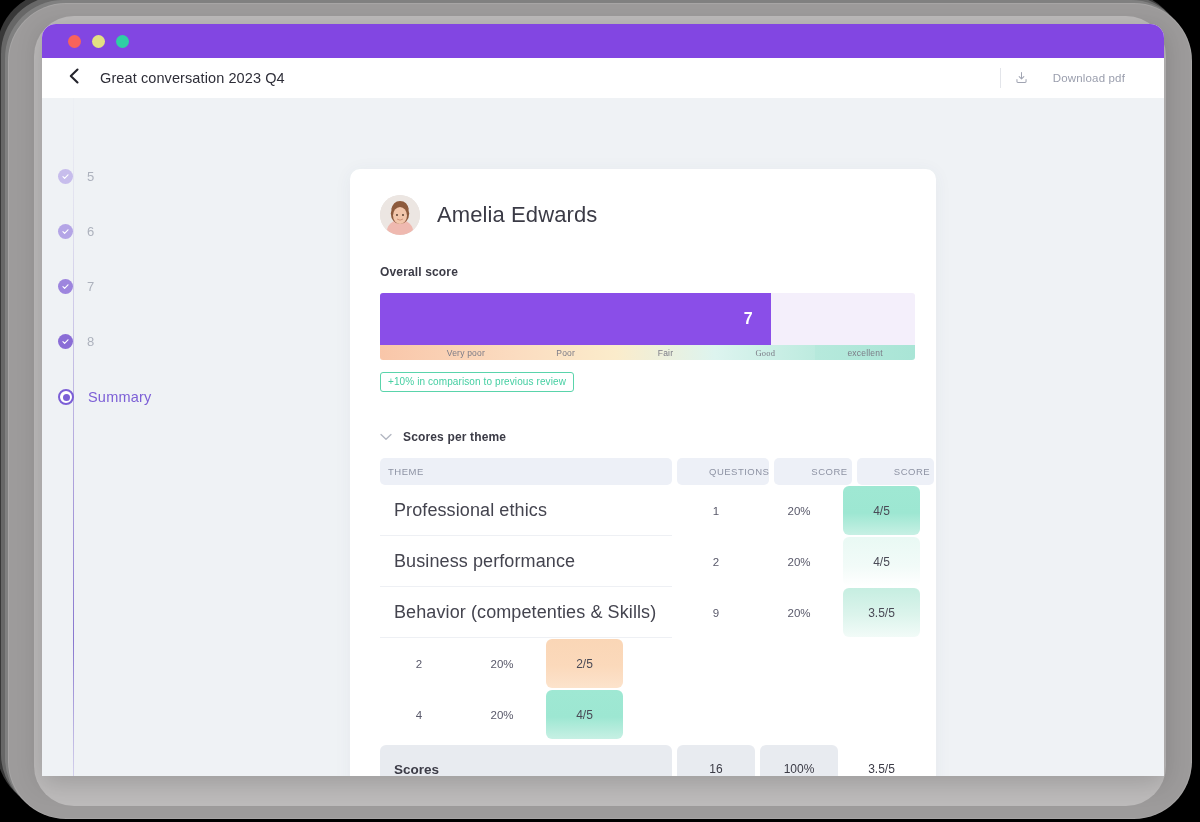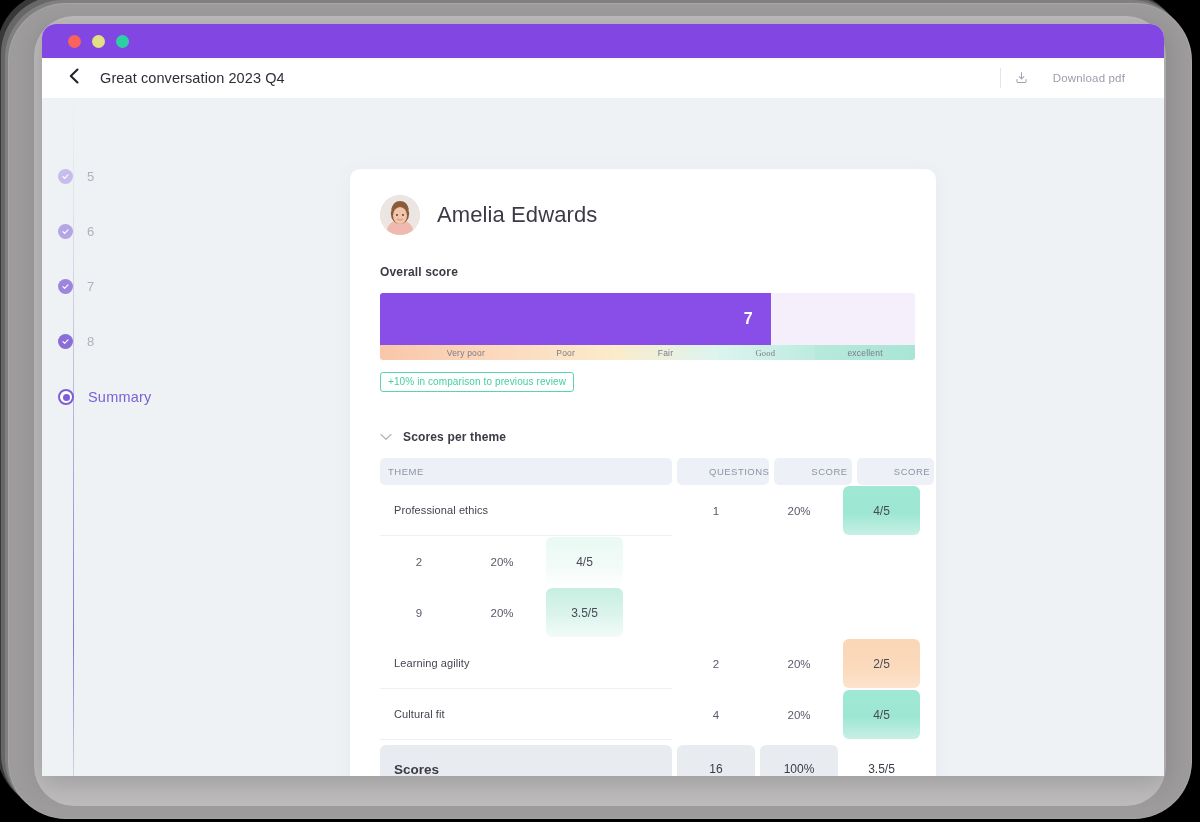--- a/index.html
+++ b/index.html
@@ -331,21 +331,21 @@
     display: flex;
     align-items: center;
     justify-content: center;
     font-size: 13px;
     color: #4a4a56;
   }
   .data-row .c-theme {
     justify-content: flex-start;
     padding-left: 14px;
     border-bottom: 1px solid #eef0f4;
-    font-size: 11px;
+    font-size: 18px;
     color: #44444f;
     letter-spacing: 0.1px;
   }
   .data-row .c-q,
   .data-row .c-w {
     font-size: 11.5px;
     color: #59596a;
   }
   .data-row .c-s {
     border-radius: 6px;
@@ -533,40 +533,40 @@
             </div>
 
             <div class="trow data-row">
               <div class="c-theme">Professional ethics</div>
               <div class="c-q">1</div>
               <div class="c-w">20%</div>
               <div class="c-s sc-high">4/5</div>
             </div>
 
             <div class="trow data-row">
+              <div class="c-theme">Business performance</div>
               <div class="c-q">2</div>
               <div class="c-w">20%</div>
               <div class="c-s sc-mid">4/5</div>
             </div>
 
             <div class="trow data-row">
+              <div class="c-theme">Behavior (competenties &amp; Skills)</div>
               <div class="c-q">9</div>
               <div class="c-w">20%</div>
               <div class="c-s sc-midhi">3.5/5</div>
             </div>
 
             <div class="trow data-row">
-              <div class="c-theme">Learning agility</div>
               <div class="c-q">2</div>
               <div class="c-w">20%</div>
               <div class="c-s sc-low">2/5</div>
             </div>
 
             <div class="trow data-row">
-              <div class="c-theme">Cultural fit</div>
               <div class="c-q">4</div>
               <div class="c-w">20%</div>
               <div class="c-s sc-high">4/5</div>
             </div>
 
             <div class="trow total-row">
               <div class="c-theme">Scores</div>
               <div class="c-q">16</div>
               <div class="c-w">100%</div>
               <div class="c-s sc-total">3.5/5</div>

